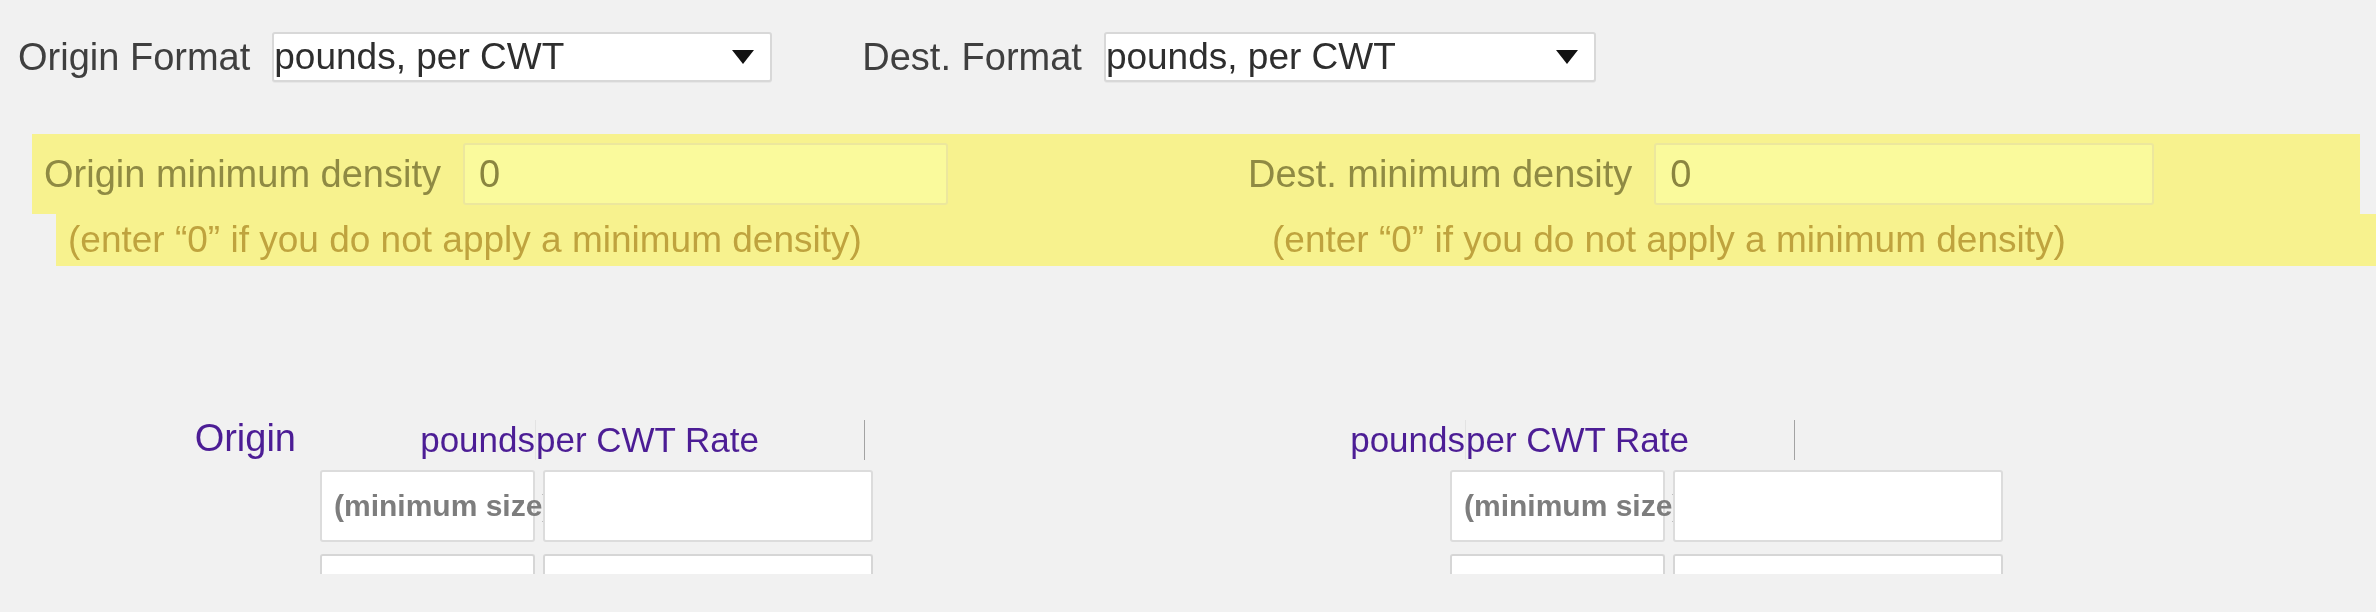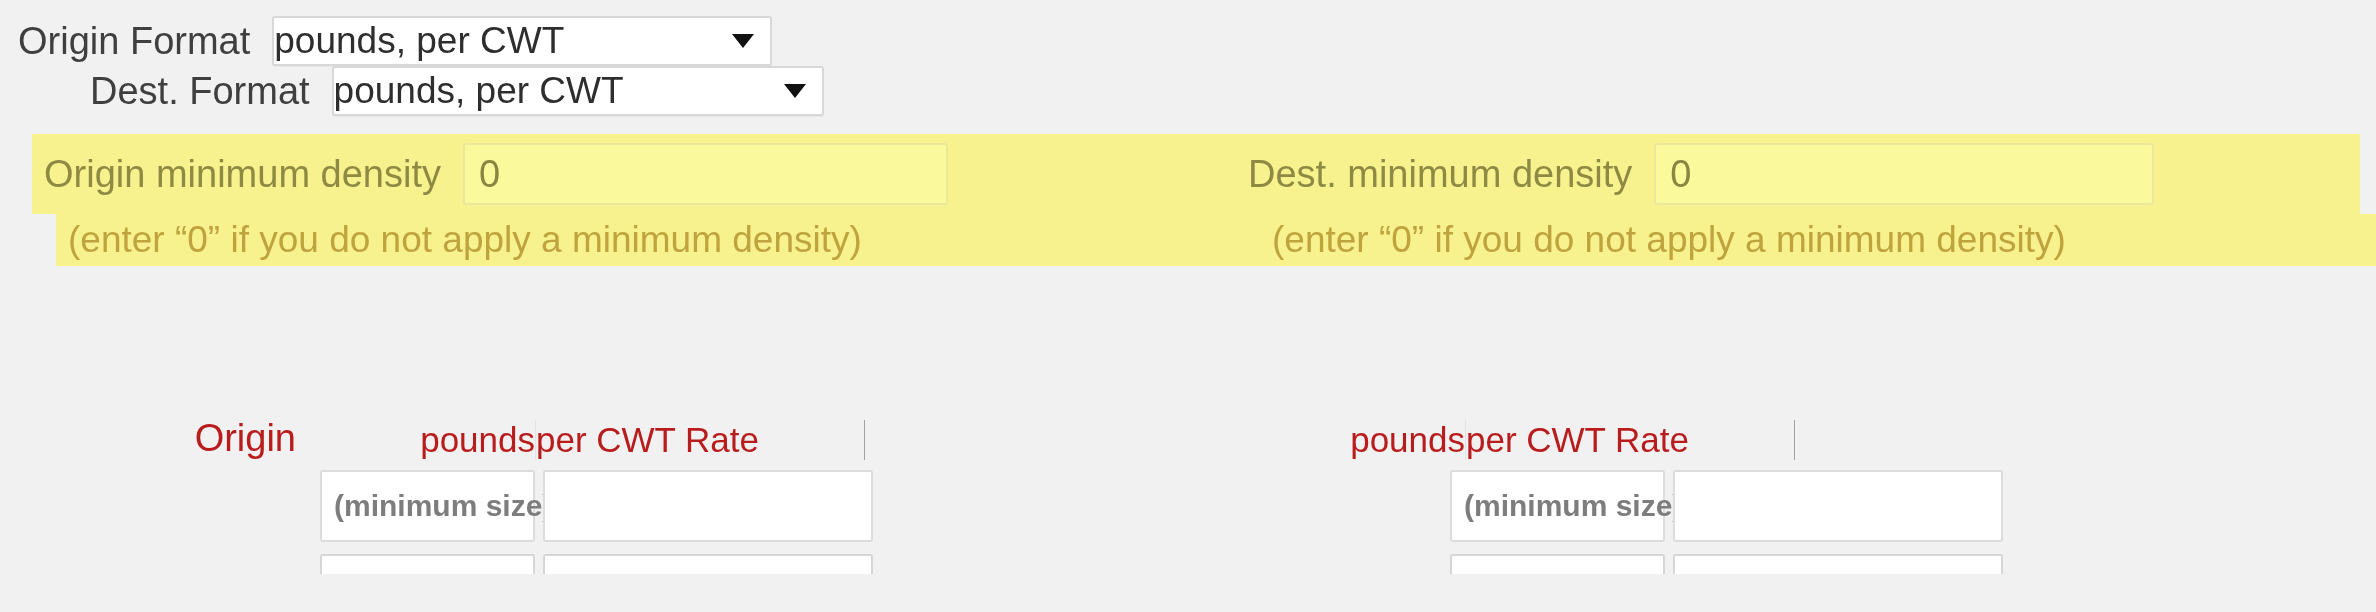--- a/index.html
+++ b/index.html
@@ -14,25 +14,24 @@
     font-family: "Liberation Sans", sans-serif;
     color: #3d3d3d;
     position: relative;
   }
 
   
   .format-row {
     position: absolute;
     top: 16px;
     left: 0;
-    width: 2120px;
+    width: 1947px;
     height: 66px;
     display: flex;
-    align-items: flex-start;
-    flex-direction: column;
+    align-items: flex-end;
   }
   .format-group {
     display: flex;
     align-items: center;
   }
   .format-group.origin  { margin-left: 18px; }
   .format-group.dest    { margin-left: 90px; }
 
   .format-label {
     font-size: 38px;
@@ -155,21 +154,21 @@
   .rate-table.origin { left: 120px; }
   .rate-table.dest   { left: 1250px; }
 
   .thead {
     display: flex;
     align-items: flex-end;
     height: 60px;
   }
   .th {
     font-size: 38px;
-    color: #b91c1c;
+    color: #4c1d95;
     white-space: nowrap;
     box-sizing: border-box;
   }
   .th-side {
     width: 200px;
     text-align: right;
     padding-right: 24px;
     font-size: 38px;
   }
   .th-pounds {

